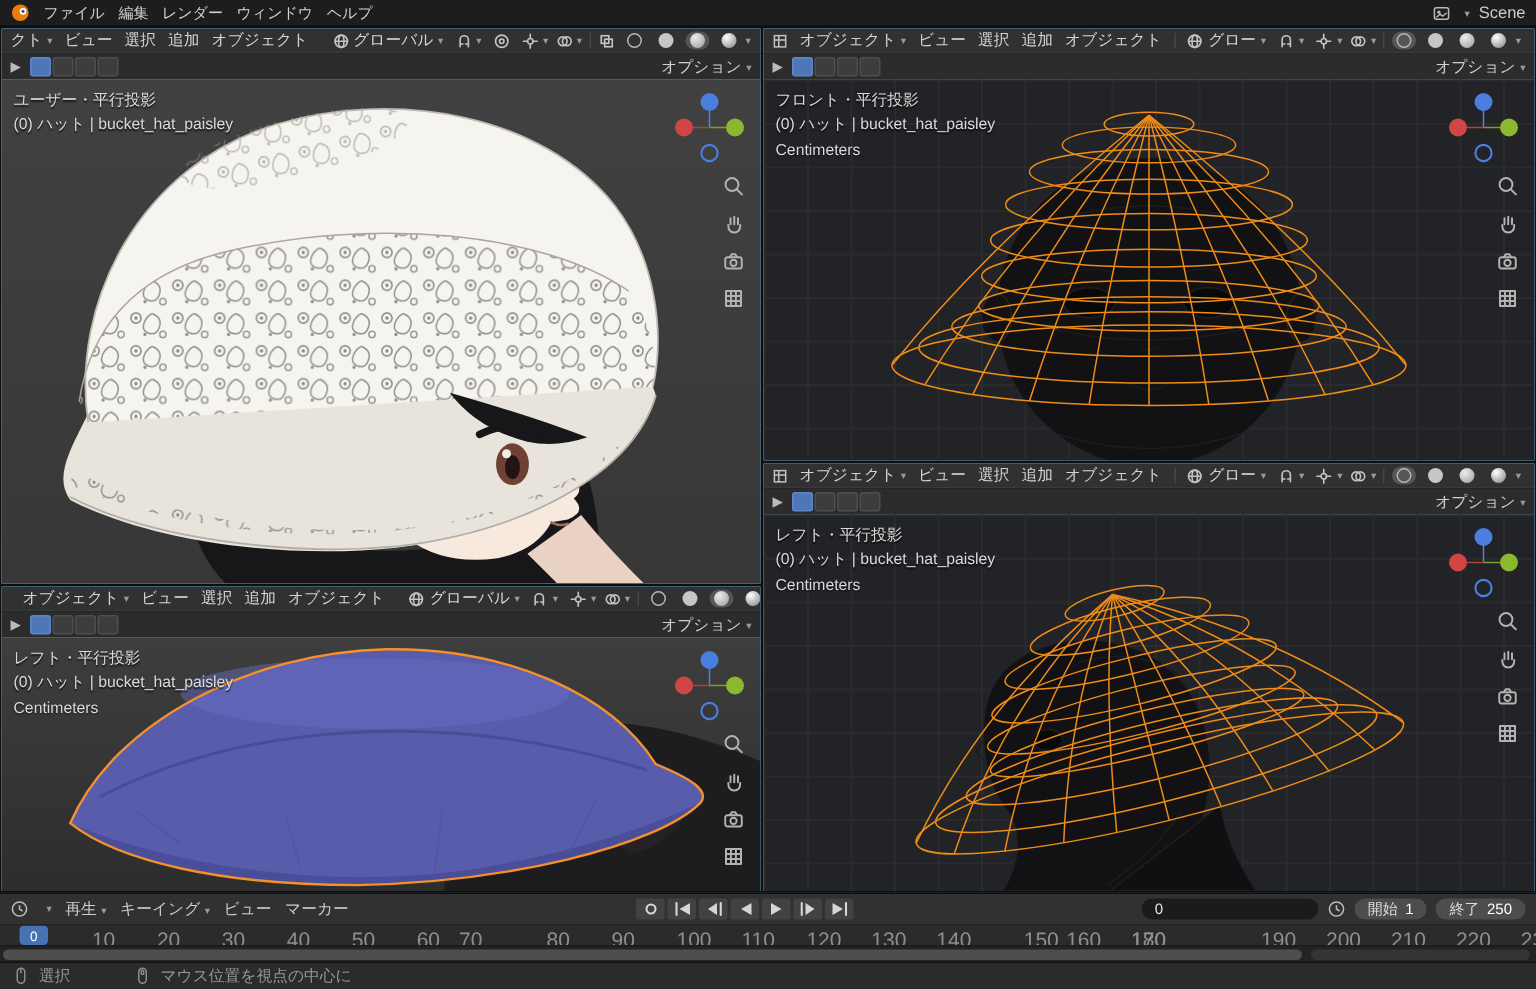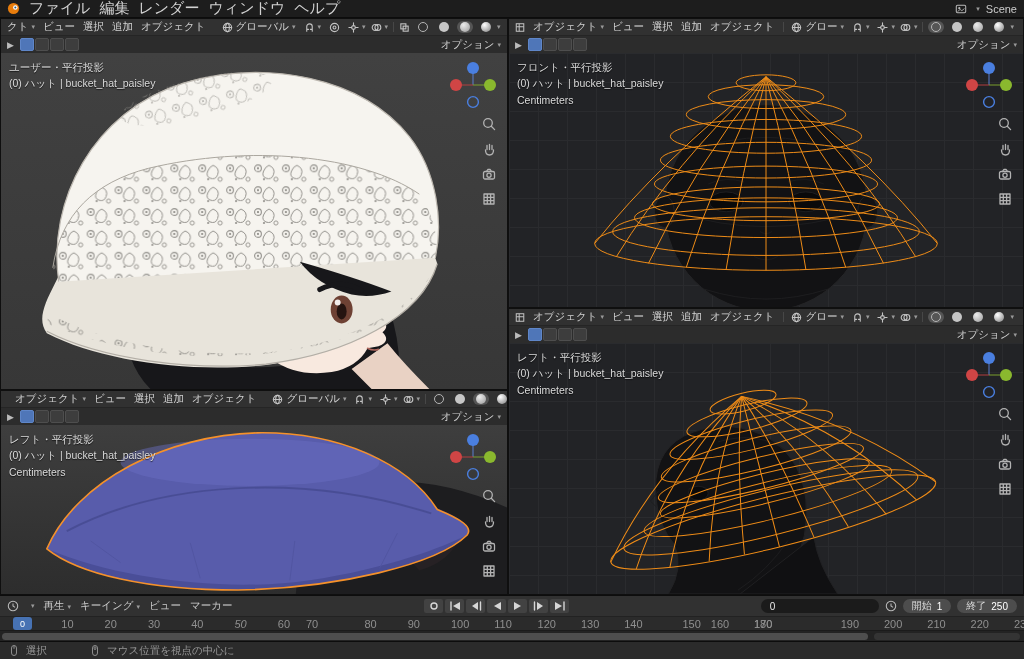--- a/index.html
+++ b/index.html
@@ -6,21 +6,21 @@
   html,body{background:#000}
   .app{width:1024px;height:659px;display:flex;flex-direction:column;background:#1d1d1d;
        font-family:"Liberation Sans","DejaVu Sans",sans-serif;font-size:11px;color:#ccc;
        overflow:hidden;user-select:none}
   .caret{font-size:7px;color:#9a9a9a;margin-left:3px}
   .sep{width:1px;height:10px;background:#474747;display:inline-block}
 
   
   .topbar{height:18px;background:#1d1d1d;display:flex;align-items:center;gap:9px;
           padding:0 7px;border-bottom:1px solid #0c0c0c;flex:0 0 18px;white-space:nowrap}
-  .topbar .menu{color:#d2d2d2;font-size:15px;cursor:default}
+  .topbar .menu{color:#d2d2d2;font-size:10px;cursor:default}
   .ws-tabs{display:flex;gap:1px;margin-left:8px;height:100%;align-items:flex-end}
   .ws-tab{padding:2px 8px 2px 8px;font-size:10.5px;color:#9e9e9e;border-radius:4px 4px 0 0;height:16px;line-height:12px}
   .ws-tab.active{background:#3f3f3f;color:#e8e8e8}
   .topbar-right{margin-left:auto;display:flex;align-items:center;gap:6px}
 
   
   .main{flex:1;display:flex;min-height:0;background:#7dd3fc}
   .col{display:flex;flex-direction:column;min-width:0}
   .col.left{width:508px}
   .col.right{flex:1}
@@ -65,21 +65,21 @@
   .transport{display:flex;gap:2px;margin:0 auto}
   .tbtn{width:19px;height:14px;background:#424242;border-radius:2px;display:flex;align-items:center;justify-content:center}
   .tbtn svg{fill:#d6d6d6;stroke:#d6d6d6;stroke-width:1.4;stroke-linecap:round}
   .tl-fields{display:flex;align-items:center;gap:6px}
   .frame-field{width:118px;height:14px;background:#1b1b1b;border-radius:7px;color:#e8e8e8;
                font-size:10px;display:flex;align-items:center;padding:0 9px}
   .pill{height:14px;background:#4d4d4d;border-radius:7px;color:#ddd;font-size:10px;
         display:flex;align-items:center;gap:5px;padding:0 9px}
   .pill b{font-weight:normal;color:#fff}
   .tl-ruler{height:14px;position:relative;background:#2b2b2b;border-top:1px solid #222;overflow:hidden}
-  .tick{position:absolute;top:1px;font-size:11px;color:#8f8f8f}
+  .tick{position:absolute;top:1px;font-size:14px;color:#8f8f8f}
   .playhead{position:absolute;left:13px;top:0;width:19px;height:13px;background:#4772b3;border-radius:3px;
             color:#fff;font-size:9px;display:flex;align-items:center;justify-content:center}
   .tl-scroll{height:11px;background:#232323;position:relative;border-top:1px solid #1b1b1b}
   .hbar{position:absolute;left:2px;top:2px;height:7px;width:866px;background:#4e4e4e;border-radius:4px}
   .hbar2{position:absolute;left:874px;top:2px;height:7px;width:146px;background:#343434;border-radius:4px}
 
   
   .status{flex:0 0 18px;background:#2b2b2b;border-top:1px solid #0d0d0d;display:flex;align-items:center;
           gap:7px;padding:0 9px;color:#979797;font-size:10.5px}
   .status svg{stroke:#8d8d8d;fill:none;stroke-width:1.2}
@@ -732,21 +732,21 @@
           </span>
       </div>
     </div>
     <div class="tl-ruler">
       <div>
           <span class="tick" style="left: 18px;">0</span>
           <span class="tick" style="left: 61.3px;">10</span>
           <span class="tick" style="left: 104.6px;">20</span>
           <span class="tick" style="left: 147.9px;">30</span>
           <span class="tick" style="left: 191.2px;">40</span>
-          <span class="tick" style="left: 234.5px; font-style: italic;">50</span>
+          <span class="tick" style="left: 234.5px;">50</span>
           <span class="tick" style="left: 277.8px;">60</span>
           <span class="tick" style="left: 306px;">70</span>
           <span class="tick" style="left: 364.4px;">80</span>
           <span class="tick" style="left: 407.7px;">90</span>
           <span class="tick" style="left: 451px;">100</span>
           <span class="tick" style="left: 494.3px;">110</span>
           <span class="tick" style="left: 537.6px;">120</span>
           <span class="tick" style="left: 580.9px;">130</span>
           <span class="tick" style="left: 624.2px;">140</span>
           <span class="tick" style="left: 667.5px; margin-left: 15px;">150</span>

